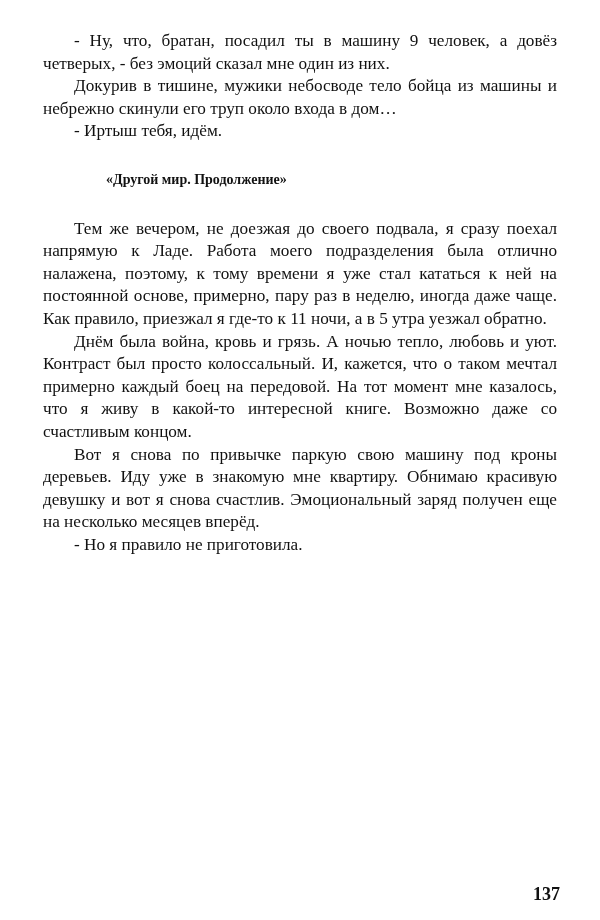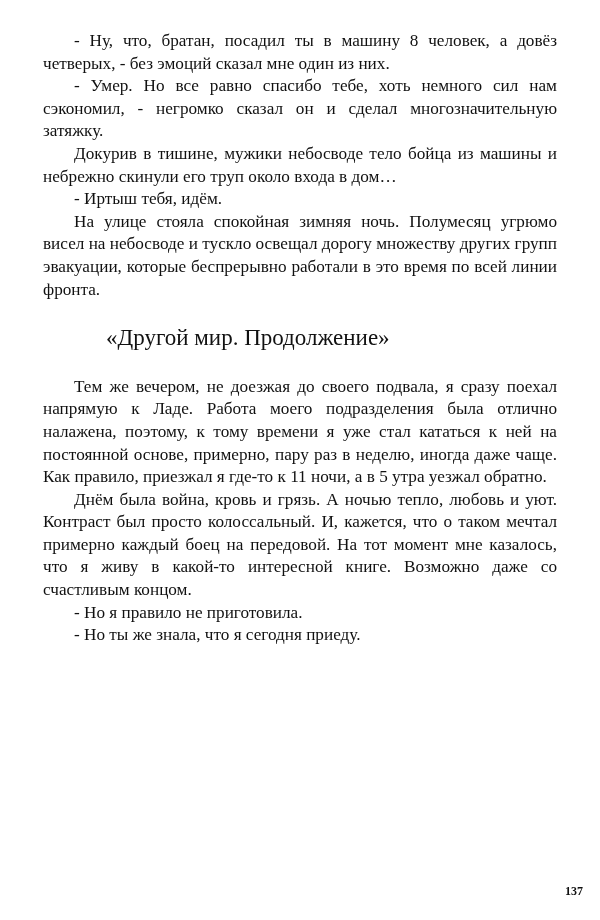--- a/index.html
+++ b/index.html
@@ -5,38 +5,36 @@
     html, body { margin: 0; padding: 0; background: #ffffff; }
     body { width: 600px; height: 920px; position: relative; overflow: hidden; }
     .page {
       position: absolute; left: 43px; top: 30px; width: 514px;
       font-family: "Liberation Serif", serif; font-size: 17.2px; line-height: 22.6px;
       color: #111111; text-align: justify;
     }
     .p { margin: 0; text-indent: 31px; }
     .heading {
       margin: 26px 0 26px 0; padding-left: 63px;
-      font-weight: normal; font-size: 23px; text-indent: 0;
+      font-weight: bold; font-size: 14px; text-indent: 0;
     }
     .pagenum {
       position: absolute; left: 533px; top: 884px;
-      font-family: "Liberation Serif", serif; font-weight: bold; font-size: 12px; color: #111; margin-left: 32px;
+      font-family: "Liberation Serif", serif; font-weight: bold; font-size: 18px; color: #111;
     }
   </style>
 </head>
 <body>
 
 <div class="page">
-  <p class="p">- Ну, что, братан, посадил ты в машину 8 человек, а довёз четверых, - без эмоций сказал мне один из них.</p>
-  <p class="p">- Умер. Но все равно спасибо тебе, хоть немного сил нам сэкономил, - негромко сказал он и сделал многозначительную затяжку.</p>
+  <p class="p">- Ну, что, братан, посадил ты в машину 9 человек, а довёз четверых, - без эмоций сказал мне один из них.</p>
   <p class="p">Докурив в тишине, мужики небосводе тело бойца из машины и небрежно скинули его труп около входа в дом…</p>
   <p class="p">- Иртыш тебя, идём.</p>
-  <p class="p">На улице стояла спокойная зимняя ночь. Полумесяц угрюмо висел на небосводе и тускло освещал дорогу множеству других групп эвакуации, которые беспрерывно работали в это время по всей линии фронта.</p>
 
   <p class="heading">«Другой мир. Продолжение»</p>
 
   <p class="p">Тем же вечером, не доезжая до своего подвала, я сразу поехал напрямую к Ладе. Работа моего подразделения была отлично налажена, поэтому, к тому времени я уже стал кататься к ней на постоянной основе, примерно, пару раз в неделю, иногда даже чаще. Как правило, приезжал я где-то к 11 ночи, а в 5 утра уезжал обратно.</p>
   <p class="p">Днём была война, кровь и грязь. А ночью тепло, любовь и уют. Контраст был просто колоссальный. И, кажется, что о таком мечтал примерно каждый боец на передовой. На тот момент мне казалось, что я живу в какой-то интересной книге. Возможно даже со счастливым концом.</p>
+  <p class="p">Вот я снова по привычке паркую свою машину под кроны деревьев. Иду уже в знакомую мне квартиру. Обнимаю красивую девушку и вот я снова счастлив. Эмоциональный заряд получен еще на несколько месяцев вперёд.</p>
   <p class="p">- Но я правило не приготовила.</p>
-  <p class="p">- Но ты же знала, что я сегодня приеду.</p>
 </div>
 
 <div class="pagenum">137</div>
 
 </body></html>

